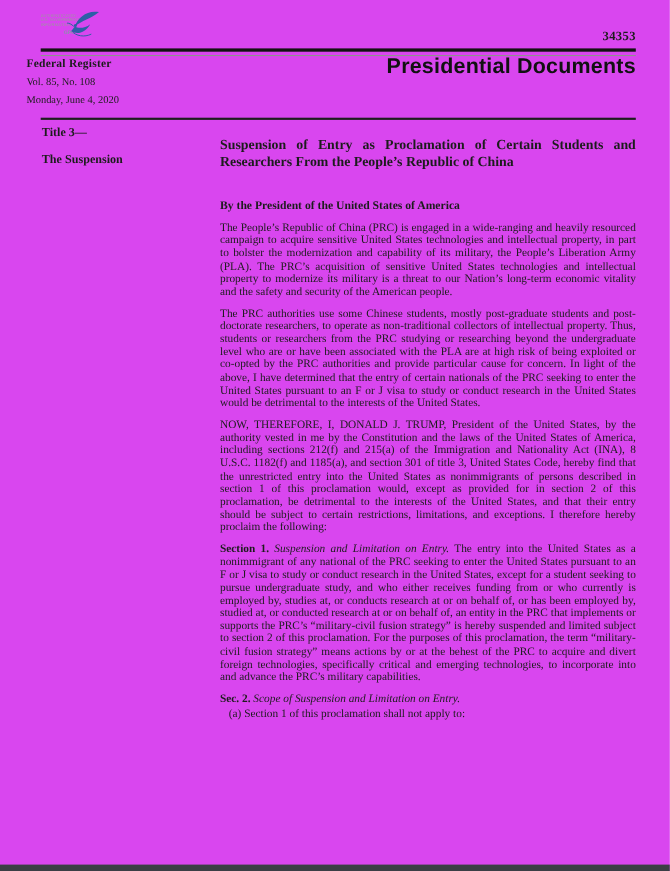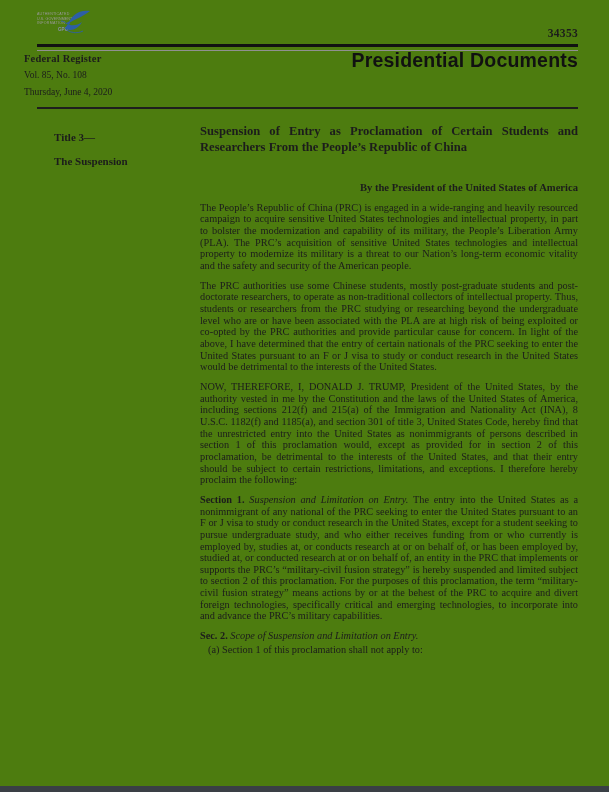--- a/index.html
+++ b/index.html
@@ -1,17 +1,17 @@
 <!DOCTYPE html>
 <html lang="en"><head>
 <meta charset="utf-8">
 <style>
   html,body { margin:0; padding:0; background:#ffffff; }
   .page {
-    position:relative; width:609px; height:792px; background:#4d7c0f;
+    position:relative; width:609px; height:792px; background:#d946ef;
     font-family:"Liberation Serif", serif; color:#1c1c1c; overflow:hidden;
   }
   .page-number {
     position:absolute; top:27px; right:31px;
     font-weight:bold; font-size:11.5px; letter-spacing:0.3px;
   }
   .rule-top   { position:absolute; left:37px; right:31px; top:44px; height:3px; background:#111; }
   .rule-top-2 { position:absolute; left:37px; right:31px; top:50px; height:1px; background:#909090; }
   .rule-mid   { position:absolute; left:37px; right:31px; top:107px; height:2px; background:#1e1e1e; }
 
@@ -22,31 +22,31 @@
   .fr-name { font-weight:bold; font-size:10.5px; letter-spacing:0.2px; }
   .fr-vol  { font-size:9.5px; margin-top:6.5px; }
   .fr-date { font-size:9.5px; margin-top:7px; }
 
   .masthead-title {
     position:absolute; left:37px; right:31px; top:49px; text-align:right;
     font-family:"Liberation Sans", sans-serif; font-weight:bold;
     font-size:19.5px; letter-spacing:0.2px; color:#111;
   }
 
-  .margin-col { position:absolute; left:38px; top:132px; width:150px; line-height:1;margin-left:16px; }
+  .margin-col { position:absolute; left:38px; top:116px; width:150px; line-height:1; }
   .title3    { font-weight:bold; font-size:11px; }
   .president { font-weight:bold; font-size:11px; margin-top:13px; }
 
   .body-col { position:absolute; left:200px; top:114px; width:378px; }
   .proc-line  { font-weight:bold; font-size:10.6px; line-height:1; margin:0; }
   .proc-title {
     font-weight:bold; font-size:12.6px; line-height:15.6px;
     margin:10px 0 0 0; text-align:justify;
   }
-  .byline  { font-weight:bold; font-size:10.6px; margin:28px 0 0 0; line-height:1;text-align:right; }
+  .byline  { font-weight:bold; font-size:10.6px; margin:28px 0 0 0; line-height:1; }
   .heading { font-weight:bold; font-size:10.6px; margin:13px 0 0 0; line-height:1; }
 
   .body-para {
     font-size:10.3px; line-height:11.65px; text-align:justify;
     margin:8px 0 0 0; hyphens:auto; -webkit-hyphens:auto;
   }
   .sec-head { margin-top:8px; }
   .subitem  {
     font-size:10.3px; line-height:11.65px; margin:2.5px 0 0 0;
     padding-left:8px;
@@ -73,21 +73,21 @@
   </div>
 
   <div class="page-number">34353</div>
 
   <div class="rule-top"></div>
   <div class="rule-top-2"></div>
 
   <div class="masthead-left">
     <div class="fr-name">Federal Register</div>
     <div class="fr-vol">Vol. 85, No. 108</div>
-    <div class="fr-date">Thursday, June 4, 2020</div>
+    <div class="fr-date">Monday, June 4, 2020</div>
   </div>
 
   <div class="masthead-title">Presidential Documents</div>
 
   <div class="rule-mid"></div>
 
   <div class="margin-col">
     <div class="title3">Title 3—</div>
     <div class="president">The Suspension</div>
   </div>

